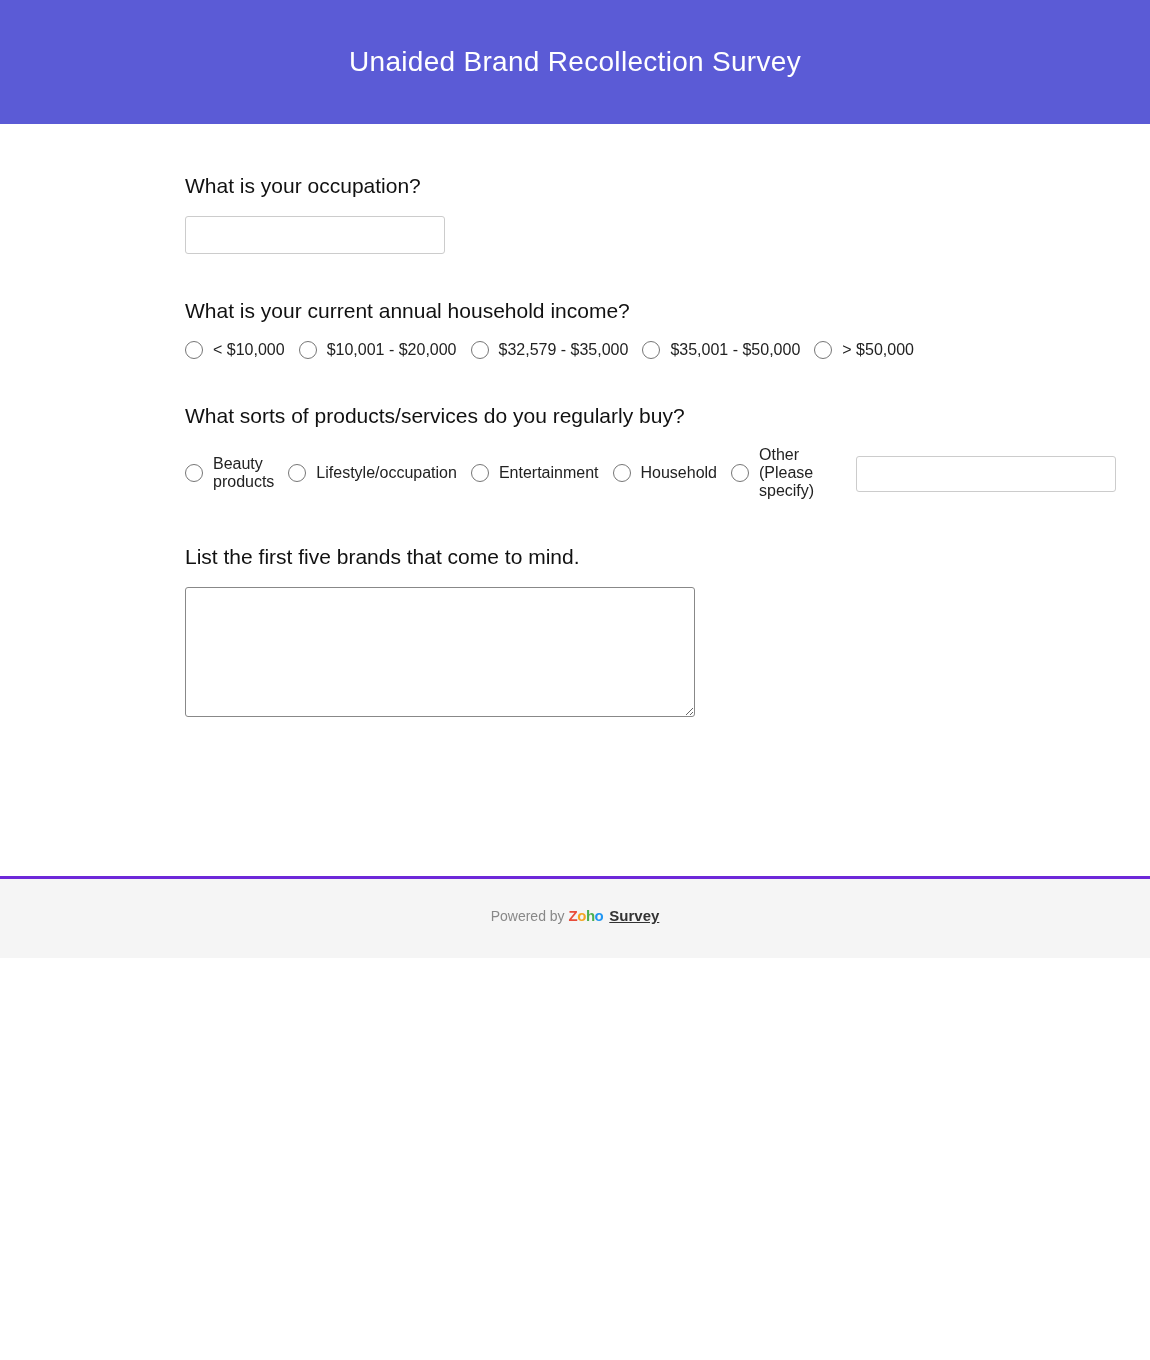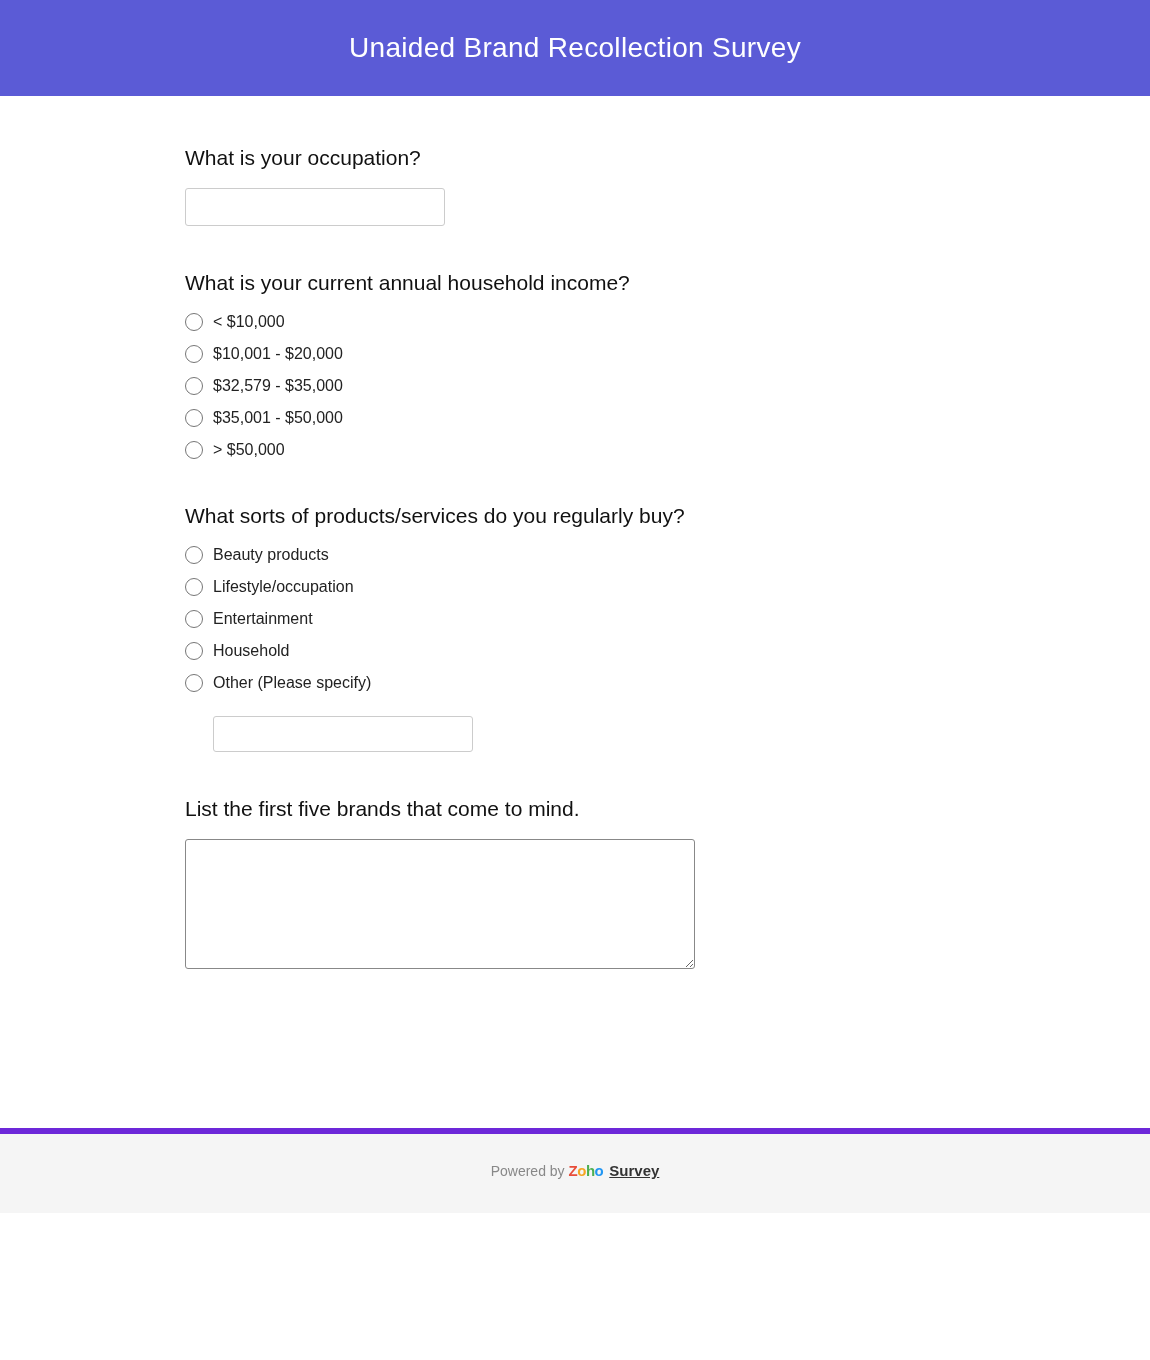--- a/index.html
+++ b/index.html
@@ -12,21 +12,21 @@
       font-family: Arial, sans-serif;
       background-color: #ffffff;
       color: #222222;
       min-height: 1360px;
       width: 1150px;
     }
 
     .header {
       background-color: #5b5bd6;
       width: 100%;
-      padding: 32px 20px;
+      padding: 46px 20px;
       text-align: center;
     }
 
     .header h1 {
       color: #ffffff;
       font-size: 28px;
       font-weight: 400;
       letter-spacing: 0.3px;
     }
 
@@ -52,21 +52,21 @@
       border-radius: 3px;
       height: 38px;
       width: 260px;
       padding: 6px 10px;
       font-size: 14px;
       outline: none;
     }
 
     .radio-group {
       display: flex;
-      flex-direction: column;
+      flex-direction: row;
       gap: 14px;
     }
 
     .radio-option {
       display: flex;
       align-items: center;
       gap: 10px;
       cursor: pointer;
     }
 
@@ -99,21 +99,21 @@
       width: 510px;
       height: 130px;
       padding: 10px;
       font-size: 14px;
       outline: none;
       resize: vertical;
     }
 
     .footer {
       background-color: #f5f5f5;
-      border-top: 6px solid #6d28d9;
+      border-top: 3px solid #6d28d9;
       padding: 28px 27px;
       text-align: center;
       margin-top: 60px;
     }
 
     .footer-powered {
       font-size: 14px;
       color: #888888;
       margin-bottom: 6px;
       display: flex;

